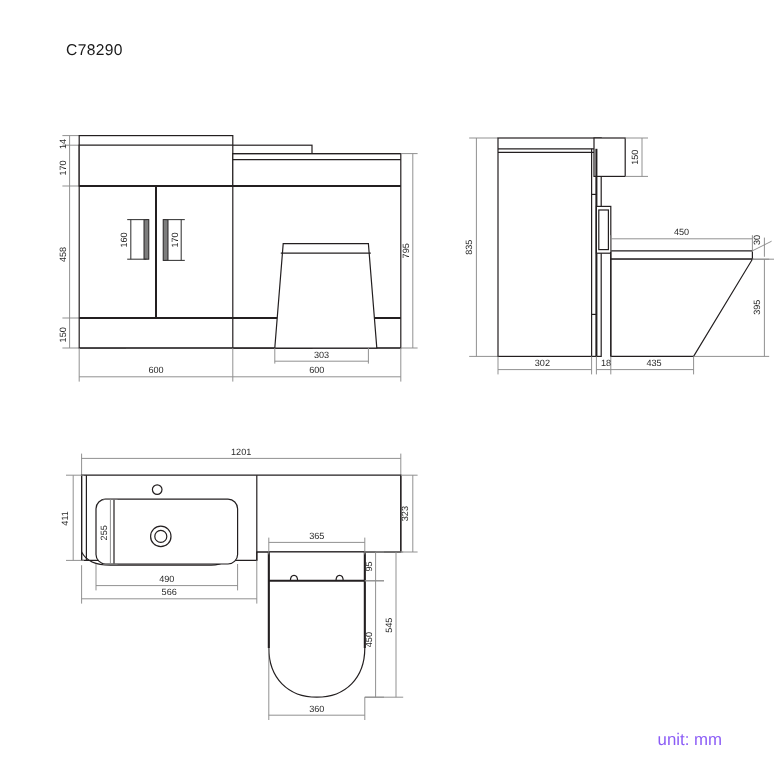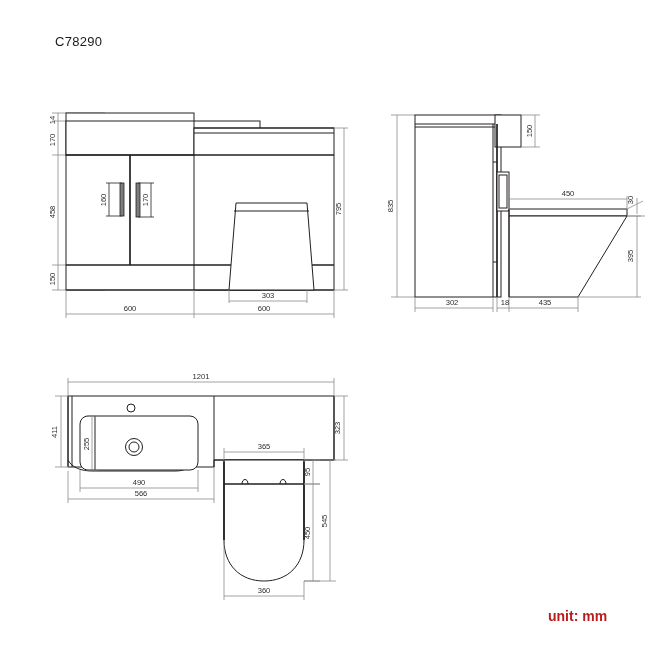--- a/index.html
+++ b/index.html
@@ -1,20 +1,20 @@
 <!DOCTYPE html>
 <html><head>
 <meta charset="utf-8">
 <style>
   html,body{margin:0;padding:0;background:#ffffff;}
   body{width:650px;height:650px;position:relative;overflow:hidden;
        font-family:"Liberation Sans", sans-serif;color:#1a1a1a;}
   #sheet{position:absolute;left:0;top:0;width:650px;height:650px;}
   .title{position:absolute;left:55px;top:34px;font-size:13px;letter-spacing:.3px;color:#1a1a1a;}
-  .unit{position:absolute;left:548px;top:608px;font-size:14px;color:#b91c1c;font-weight:bold;}
+  .unit{position:absolute;left:548px;top:608px;font-size:14px;color:#8b5cf6;}
   svg{position:absolute;left:0;top:0;width:650px;height:650px;}
   .ol{fill:none;stroke:#231f20;stroke-width:1;}
   .olw{fill:#ffffff;stroke:#231f20;stroke-width:1;}
   .thick{fill:none;stroke:#231f20;stroke-width:1.7;}
   .dim{fill:none;stroke:#8c8c8c;stroke-width:.8;}
   .dimk{fill:none;stroke:#3a3a3a;stroke-width:.9;}
   .hatch{fill:#7d7d7d;stroke:#231f20;stroke-width:.8;}
   text{font-family:"Liberation Sans", sans-serif;fill:#2b2b2b;}
   .dt{font-size:7.6px;}
   .dtv{font-size:7.6px;}

